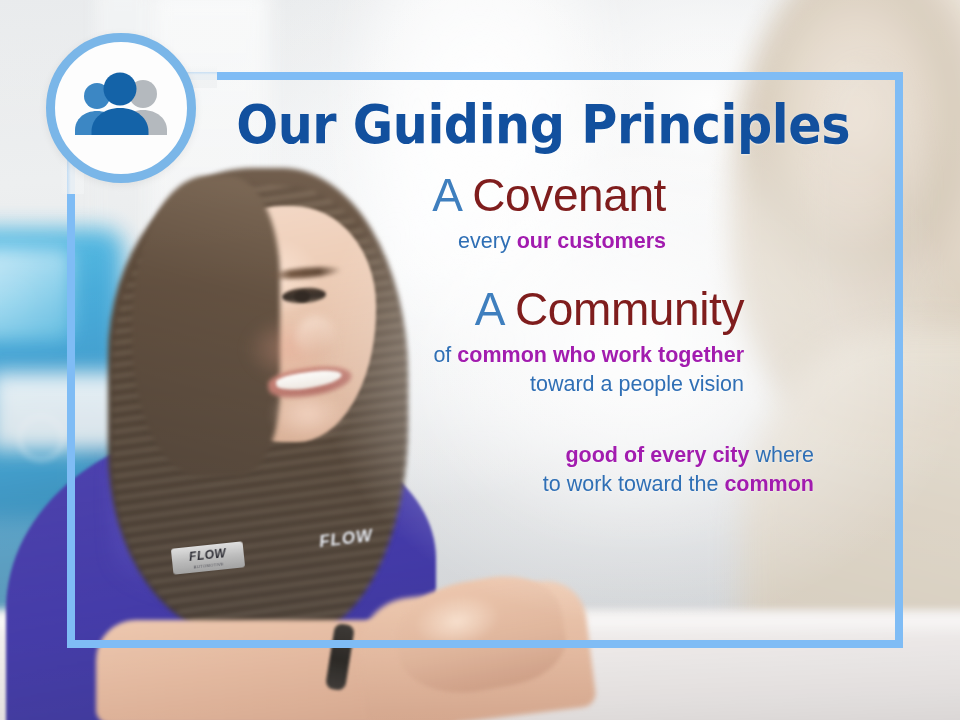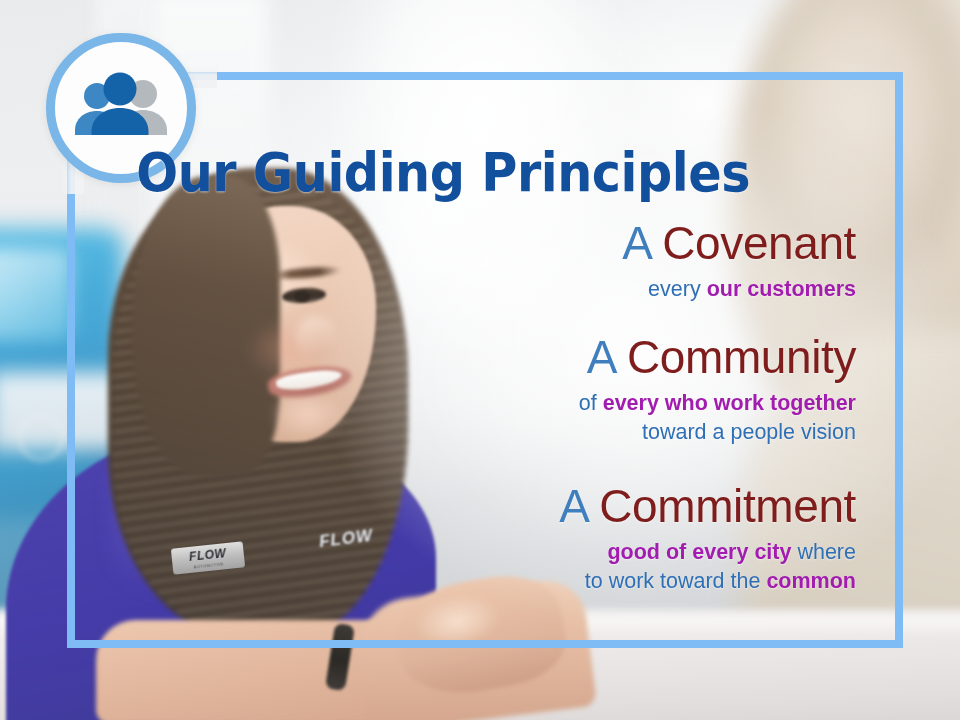--- a/index.html
+++ b/index.html
@@ -313,23 +313,22 @@
     box-shadow: 0 2px 8px rgba(0,0,0,0.07);
     display: flex; align-items: center; justify-content: center;
   }
   .badge svg { display: block; }
 
   
   .content {
     position: absolute; left: 90px; top: 72px;
     width: 790px; height: 576px;
     display: flex; flex-direction: column;
-    align-items: flex-start;
+    align-items: flex-end;
     padding: 0 24px 0 0;
-    margin-top: 48px;
   }
 
   .poster-title {
     font-family: "DejaVu Sans", "Liberation Sans", sans-serif;
     font-weight: 700;
     font-size: 53px;
     line-height: 1;
     letter-spacing: -0.5px;
     color: #12509e;
     margin: 26px 6px 0 0;
@@ -461,30 +460,26 @@
         <span class="line"><span>every </span><b>our customers</b></span>
       </div>
     </div>
 
     <div class="principle p2">
       <div class="p-head">
         <span class="art">A</span>
         <span class="word">Community</span>
       </div>
       <div class="p-sub">
-        <span class="line"><span>of </span><b>every who work together</b></span>
+        <span class="line"><span>of </span><b>common who work together</b></span>
         <span class="line"><span>toward a people vision</span></span>
       </div>
     </div>
 
     <div class="principle p3">
-      <div class="p-head">
-        <span class="art">A</span>
-        <span class="word">Commitment</span>
-      </div>
       <div class="p-sub">
         <span class="line"><b>good of every city</b><span> where</span></span>
         <span class="line"><span>to work toward the </span><b>common</b></span>
       </div>
     </div>
 
   </div>
 </div>
 
 </body></html>

